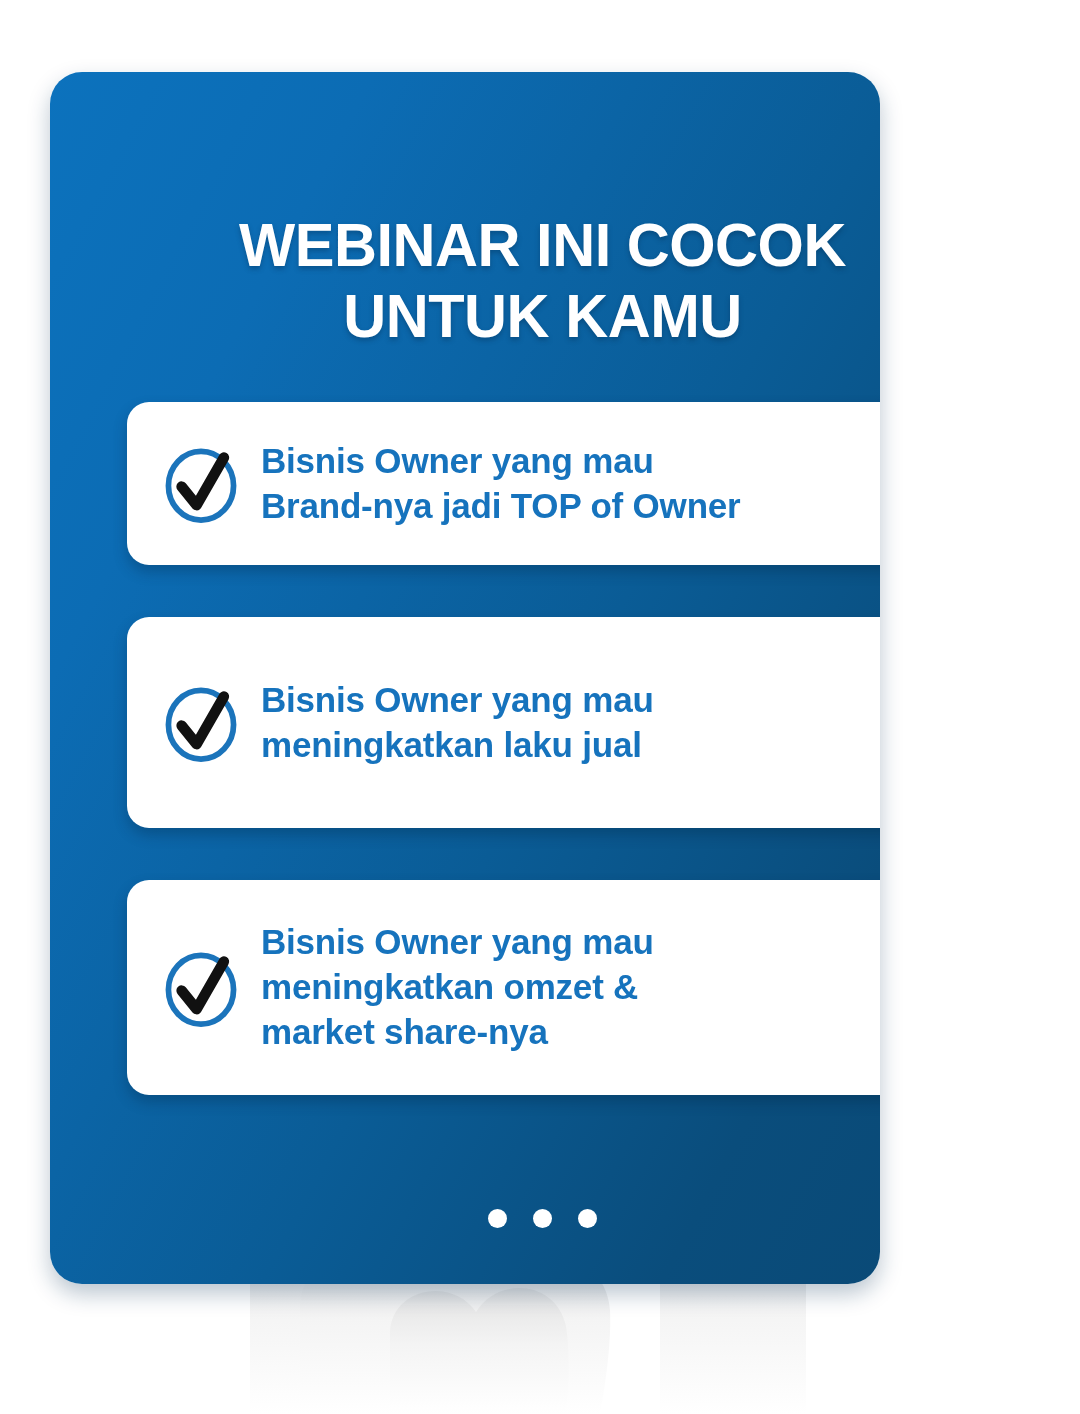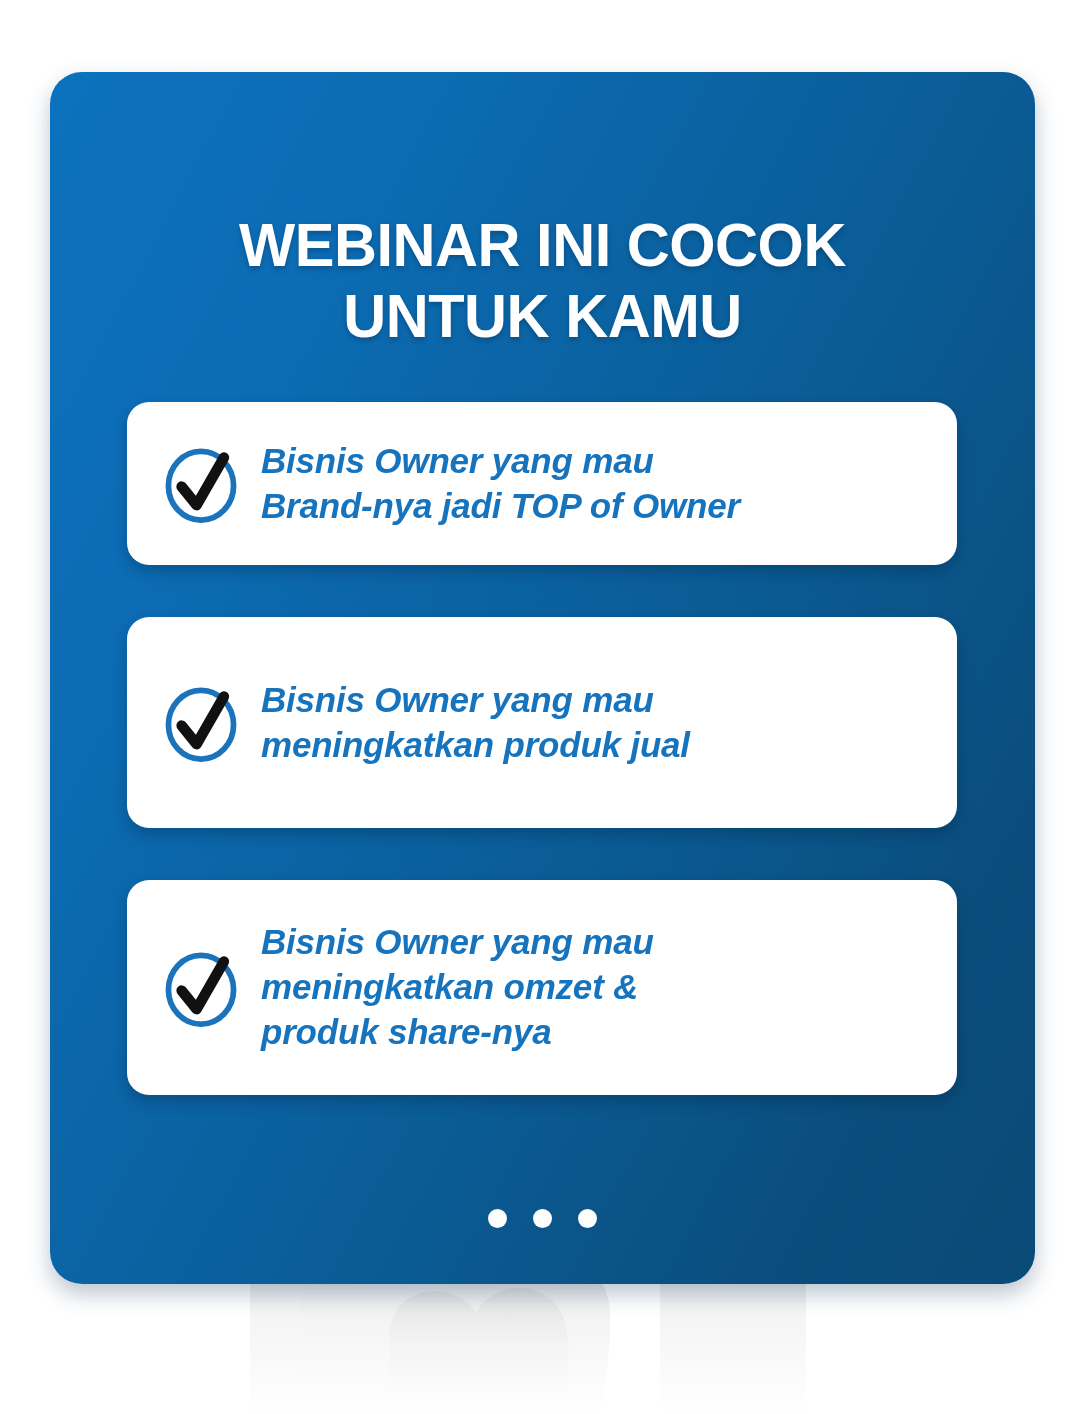--- a/index.html
+++ b/index.html
@@ -24,21 +24,21 @@
     width: 1080px;
     height: 200px;
     z-index: 0;
   }
 
   
   .panel {
     position: absolute;
     left: 50px;
     top: 72px;
-    width: 985px;
+    width: 830px;
     height: 1212px;
     border-radius: 32px;
     background: linear-gradient(118deg, #0c72bd 0%, #0c6cb4 22%, #0a5c96 58%, #0a4d7c 85%, #0a4a77 100%);
     box-shadow: 0 10px 22px rgba(10,50,85,0.28);
     z-index: 2;
     overflow: hidden;
   }
 
   
   .title {
@@ -70,21 +70,20 @@
   .card {
     position: relative;
     background: #ffffff;
     border-radius: 22px;
     box-shadow: 0 7px 14px rgba(4,38,66,0.30);
     display: flex;
     align-items: center;
     box-sizing: border-box;
     padding: 22px 30px 22px 28px;
     margin-bottom: 52px;
-    font-style: italic;
   }
   .card:last-child { margin-bottom: 0; }
 
   .card-1 { min-height: 163px; }
   .card-2 { min-height: 211px; }
   .card-3 { min-height: 215px; }
 
   .check-wrap {
     flex: 0 0 auto;
     width: 92px;
@@ -169,35 +168,35 @@
 
     <div class="card card-2">
       <span class="check-wrap">
         <svg viewBox="0 0 100 100" aria-hidden="true">
           <ellipse cx="50" cy="52" rx="37" ry="39" fill="none" stroke="#1b74bb" stroke-width="6.5" stroke-linecap="round"></ellipse>
           <path d="M28 53 L45 74 L76 20" fill="none" stroke="#111111" stroke-width="12" stroke-linecap="round" stroke-linejoin="round"></path>
         </svg>
       </span>
       <div class="card-text">
         <div>Bisnis Owner yang mau</div>
-        <div>meningkatkan produk jual</div>
+        <div>meningkatkan laku jual</div>
       </div>
     </div>
 
     <div class="card card-3">
       <span class="check-wrap">
         <svg viewBox="0 0 100 100" aria-hidden="true">
           <ellipse cx="50" cy="52" rx="37" ry="39" fill="none" stroke="#1b74bb" stroke-width="6.5" stroke-linecap="round"></ellipse>
           <path d="M28 53 L45 74 L76 20" fill="none" stroke="#111111" stroke-width="12" stroke-linecap="round" stroke-linejoin="round"></path>
         </svg>
       </span>
       <div class="card-text">
         <div>Bisnis Owner yang mau</div>
         <div>meningkatkan omzet &amp;</div>
-        <div>produk share-nya</div>
+        <div>market share-nya</div>
       </div>
     </div>
 
   </div>
 
   <div class="dots">
     <span class="dot"></span>
     <span class="dot"></span>
     <span class="dot"></span>
   </div>

